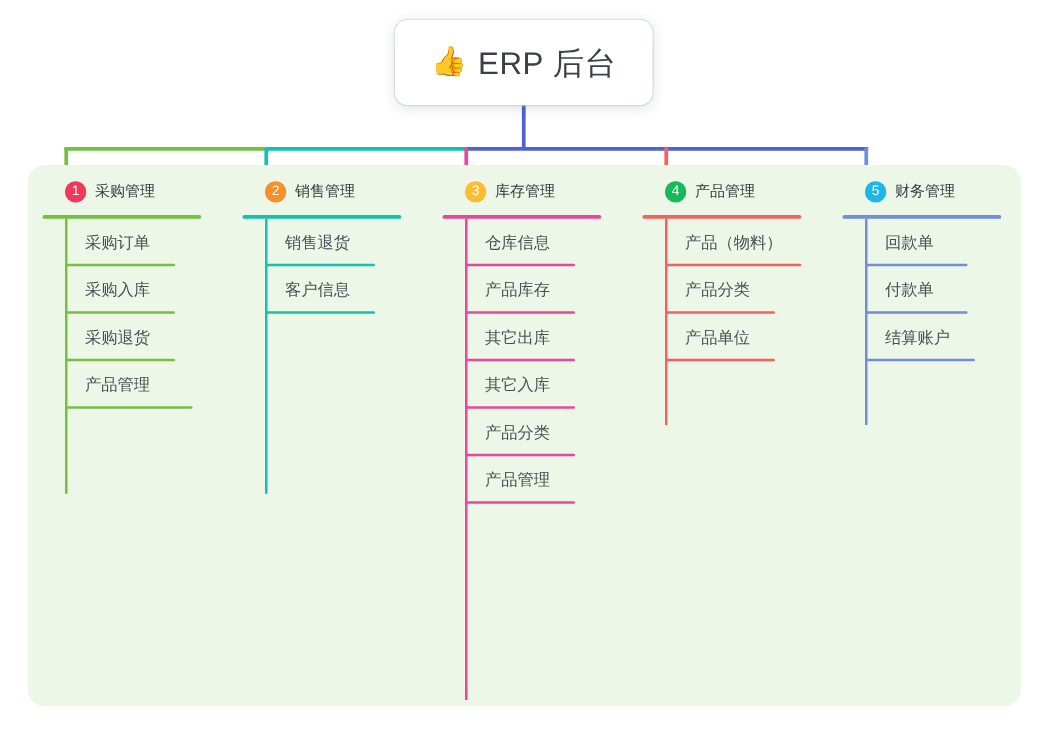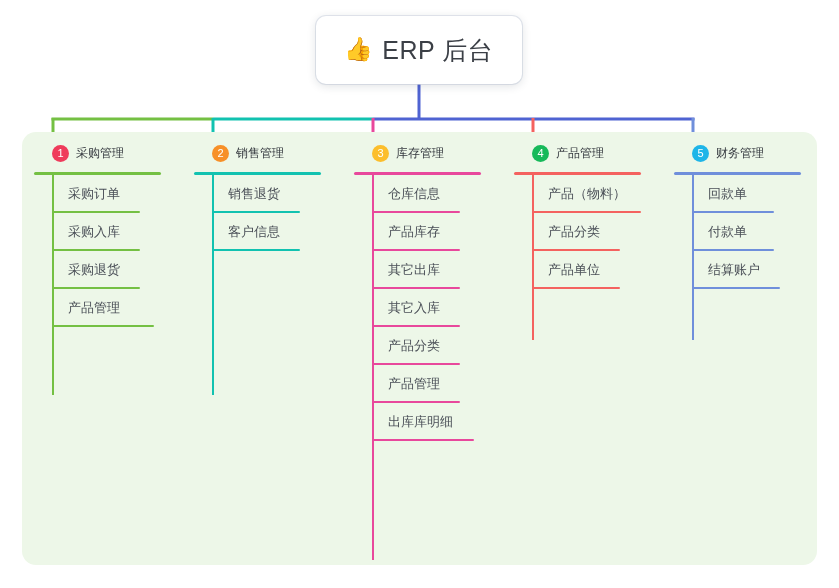--- a/index.html
+++ b/index.html
@@ -225,24 +225,20 @@
           <div class="item-rule" style="width: 88px; background: rgb(232, 72, 156);"></div>
         </div>
         <div class="item">
           <span class="item-label">产品分类</span>
           <div class="item-rule" style="width: 88px; background: rgb(232, 72, 156);"></div>
         </div>
         <div class="item">
           <span class="item-label">产品管理</span>
           <div class="item-rule" style="width: 88px; background: rgb(232, 72, 156);"></div>
         </div>
-        <div class="item">
-          <span class="item-label">出库库明细</span>
-          <div class="item-rule" style="width: 102px; background: rgb(232, 72, 156);"></div>
-        </div>
       </div>
     </div>
     <div class="column" style="left: 514px;">
       <div class="col-head">
         <span class="badge" style="background: rgb(23, 185, 90);">4</span>
         <span class="col-title">产品管理</span>
       </div>
       <div class="col-head-rule" style="width: 127px; background: rgb(244, 98, 95);"></div>
       <div class="items">
         <div class="spine" style="background: rgb(244, 98, 95); height: 165px;"></div>

